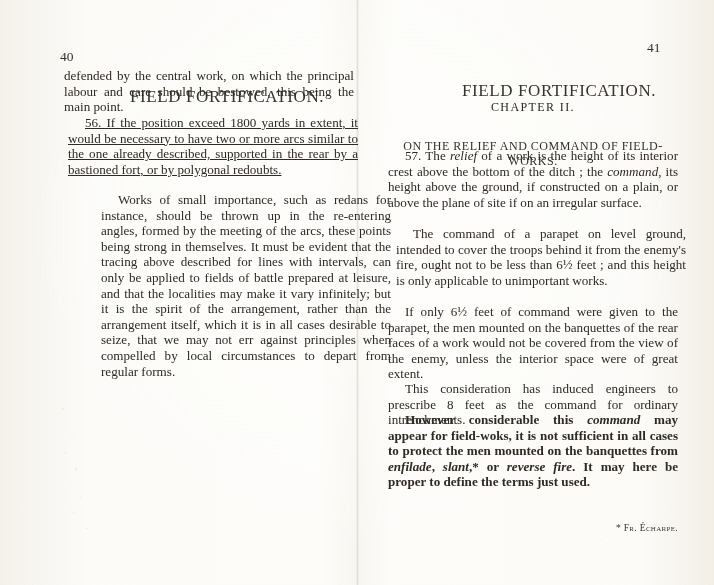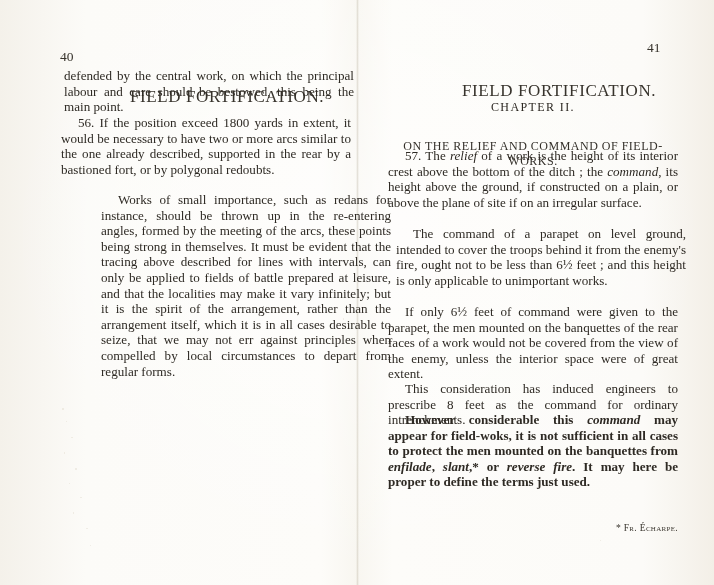--- a/index.html
+++ b/index.html
@@ -90,21 +90,21 @@
     font-size: 9.6px;
     text-align: right;
     font-variant: small-caps;
     letter-spacing: 0.3px;
     color: #3a362f;
   }
   i, .ital { font-style: italic; margin-top: 33px; }
 
   
   #left-para-1 { position: absolute; left: 7px; top: 68px; width: 290px; }
-  #left-para-2 { position: absolute; left: 4px; top: 115px; width: 290px; }
+  #left-para-2 { position: absolute; left: 11px; top: 115px; width: 290px; text-decoration: underline; }
   #left-para-3 { position: absolute; left: 0; top: 192px; width: 290px; margin-left: 44px; }
 
   
   #chapter-heading { position: absolute; left: 0; top: 100px; width: 290px; }
   #chapter-subhead { position: absolute; left: 0; top: 131px; width: 290px; }
   #right-para-1 { position: absolute; left: 0; top: 148px; width: 290px; }
   #right-para-2 { position: absolute; left: 8px; top: 226px; width: 290px; }
   #right-para-3 { position: absolute; left: 0; top: 304px; width: 290px; }
   #right-para-4 { position: absolute; left: 0; top: 381px; width: 290px; }
   #right-para-5 { position: absolute; left: 0; top: 412px; width: 290px; font-weight: bold; }

